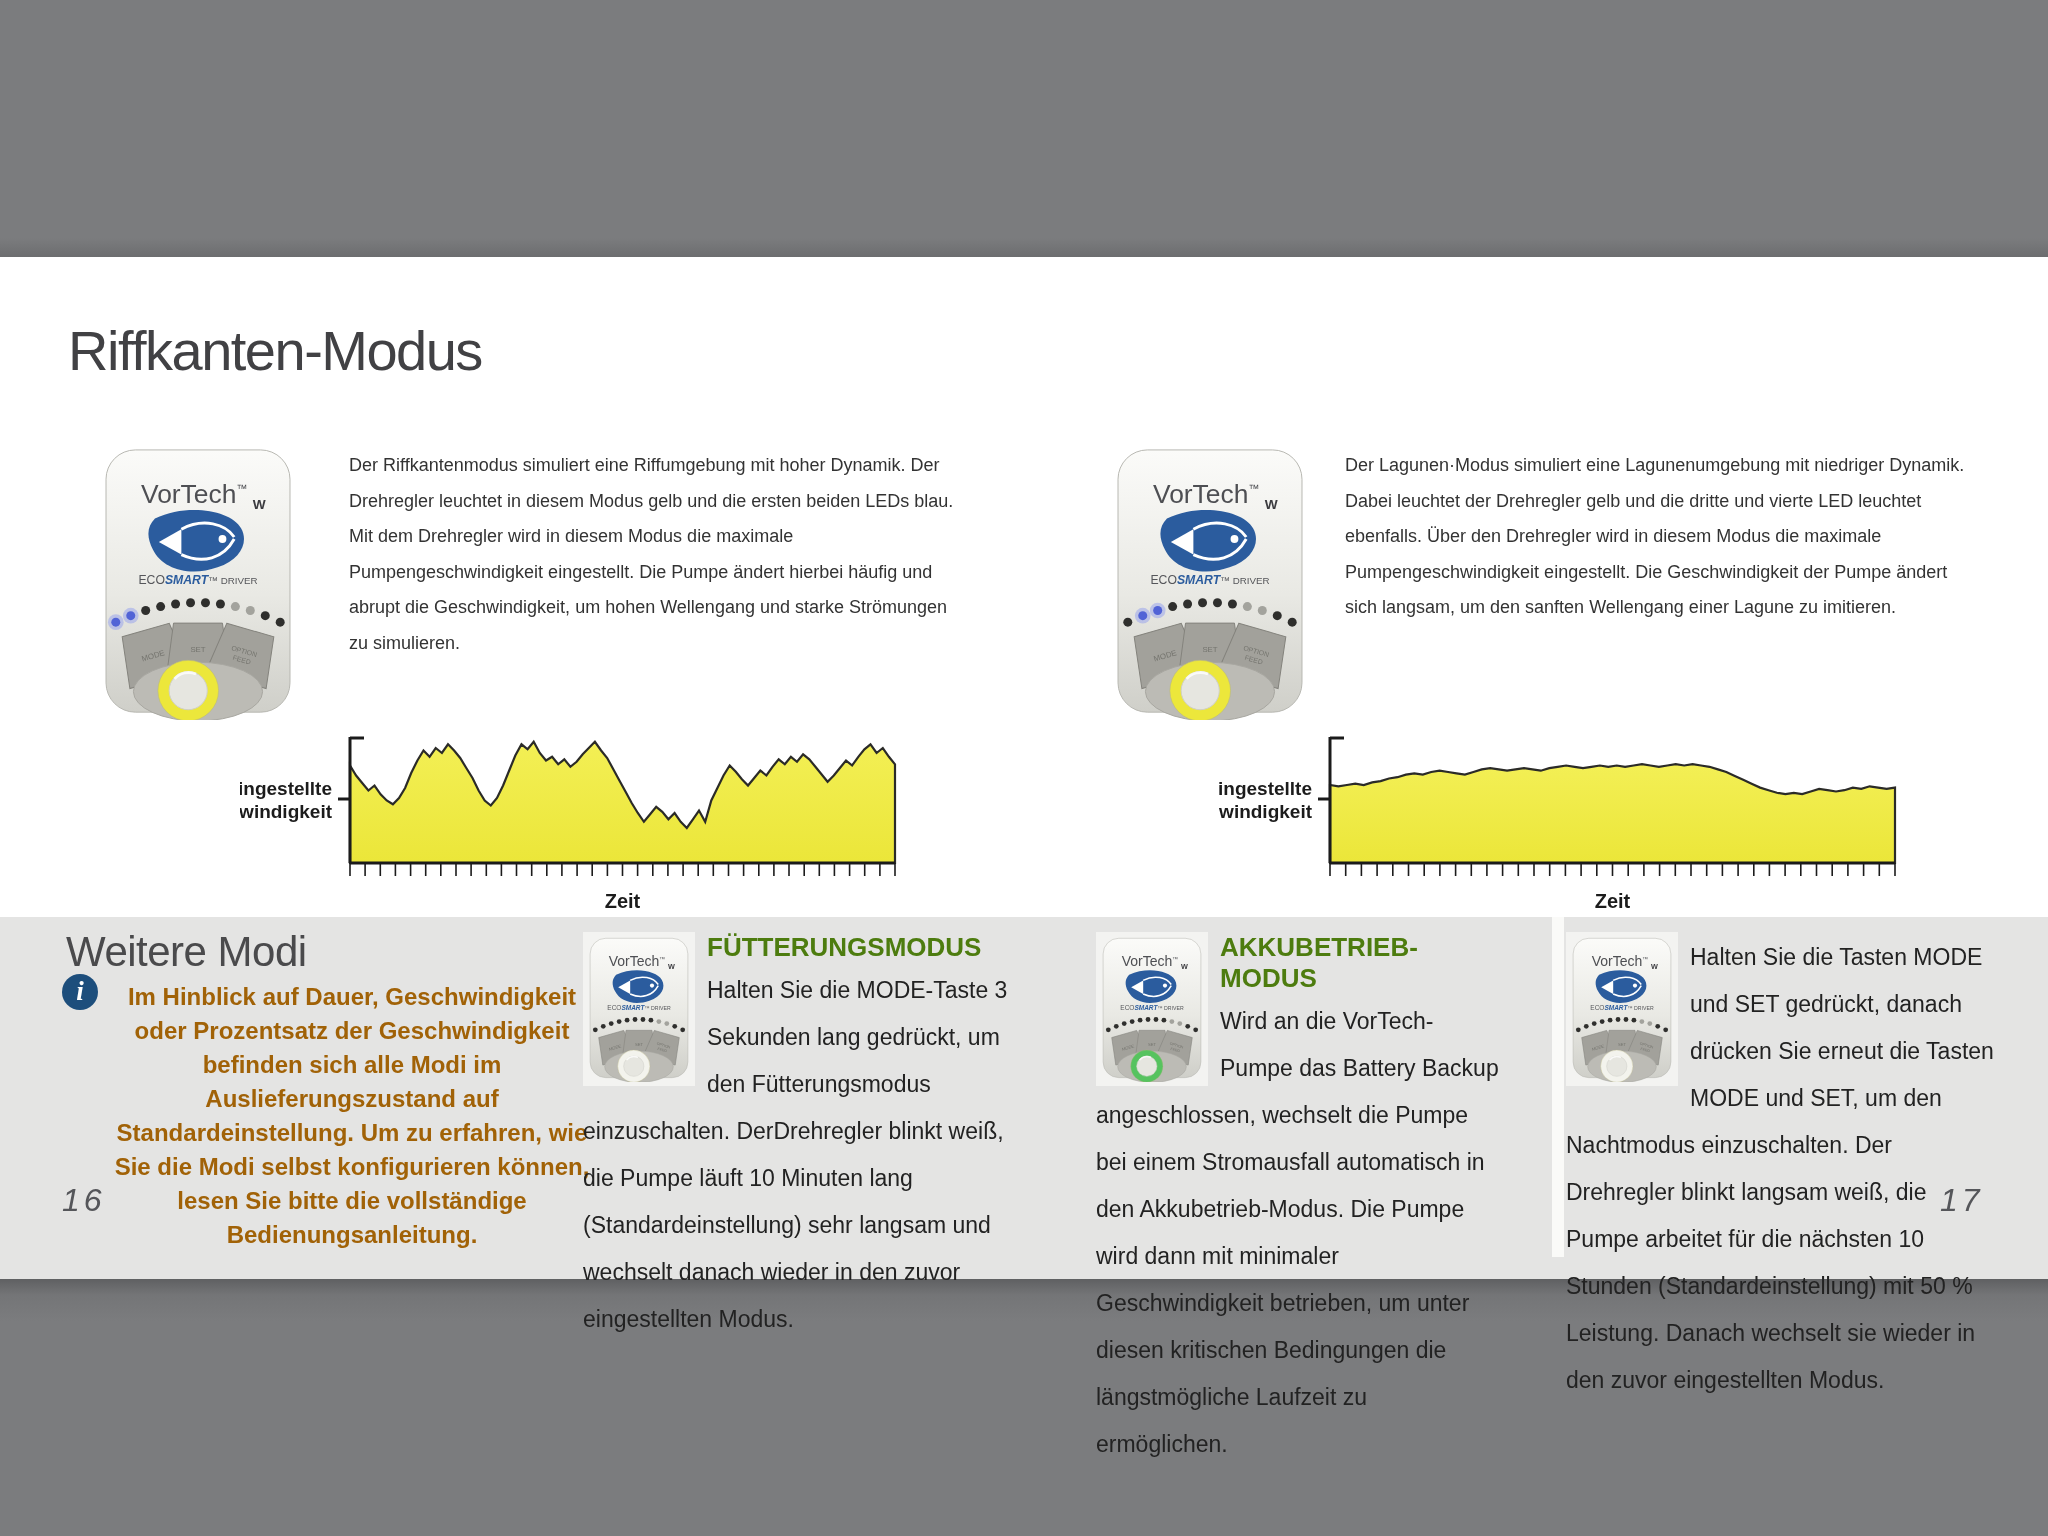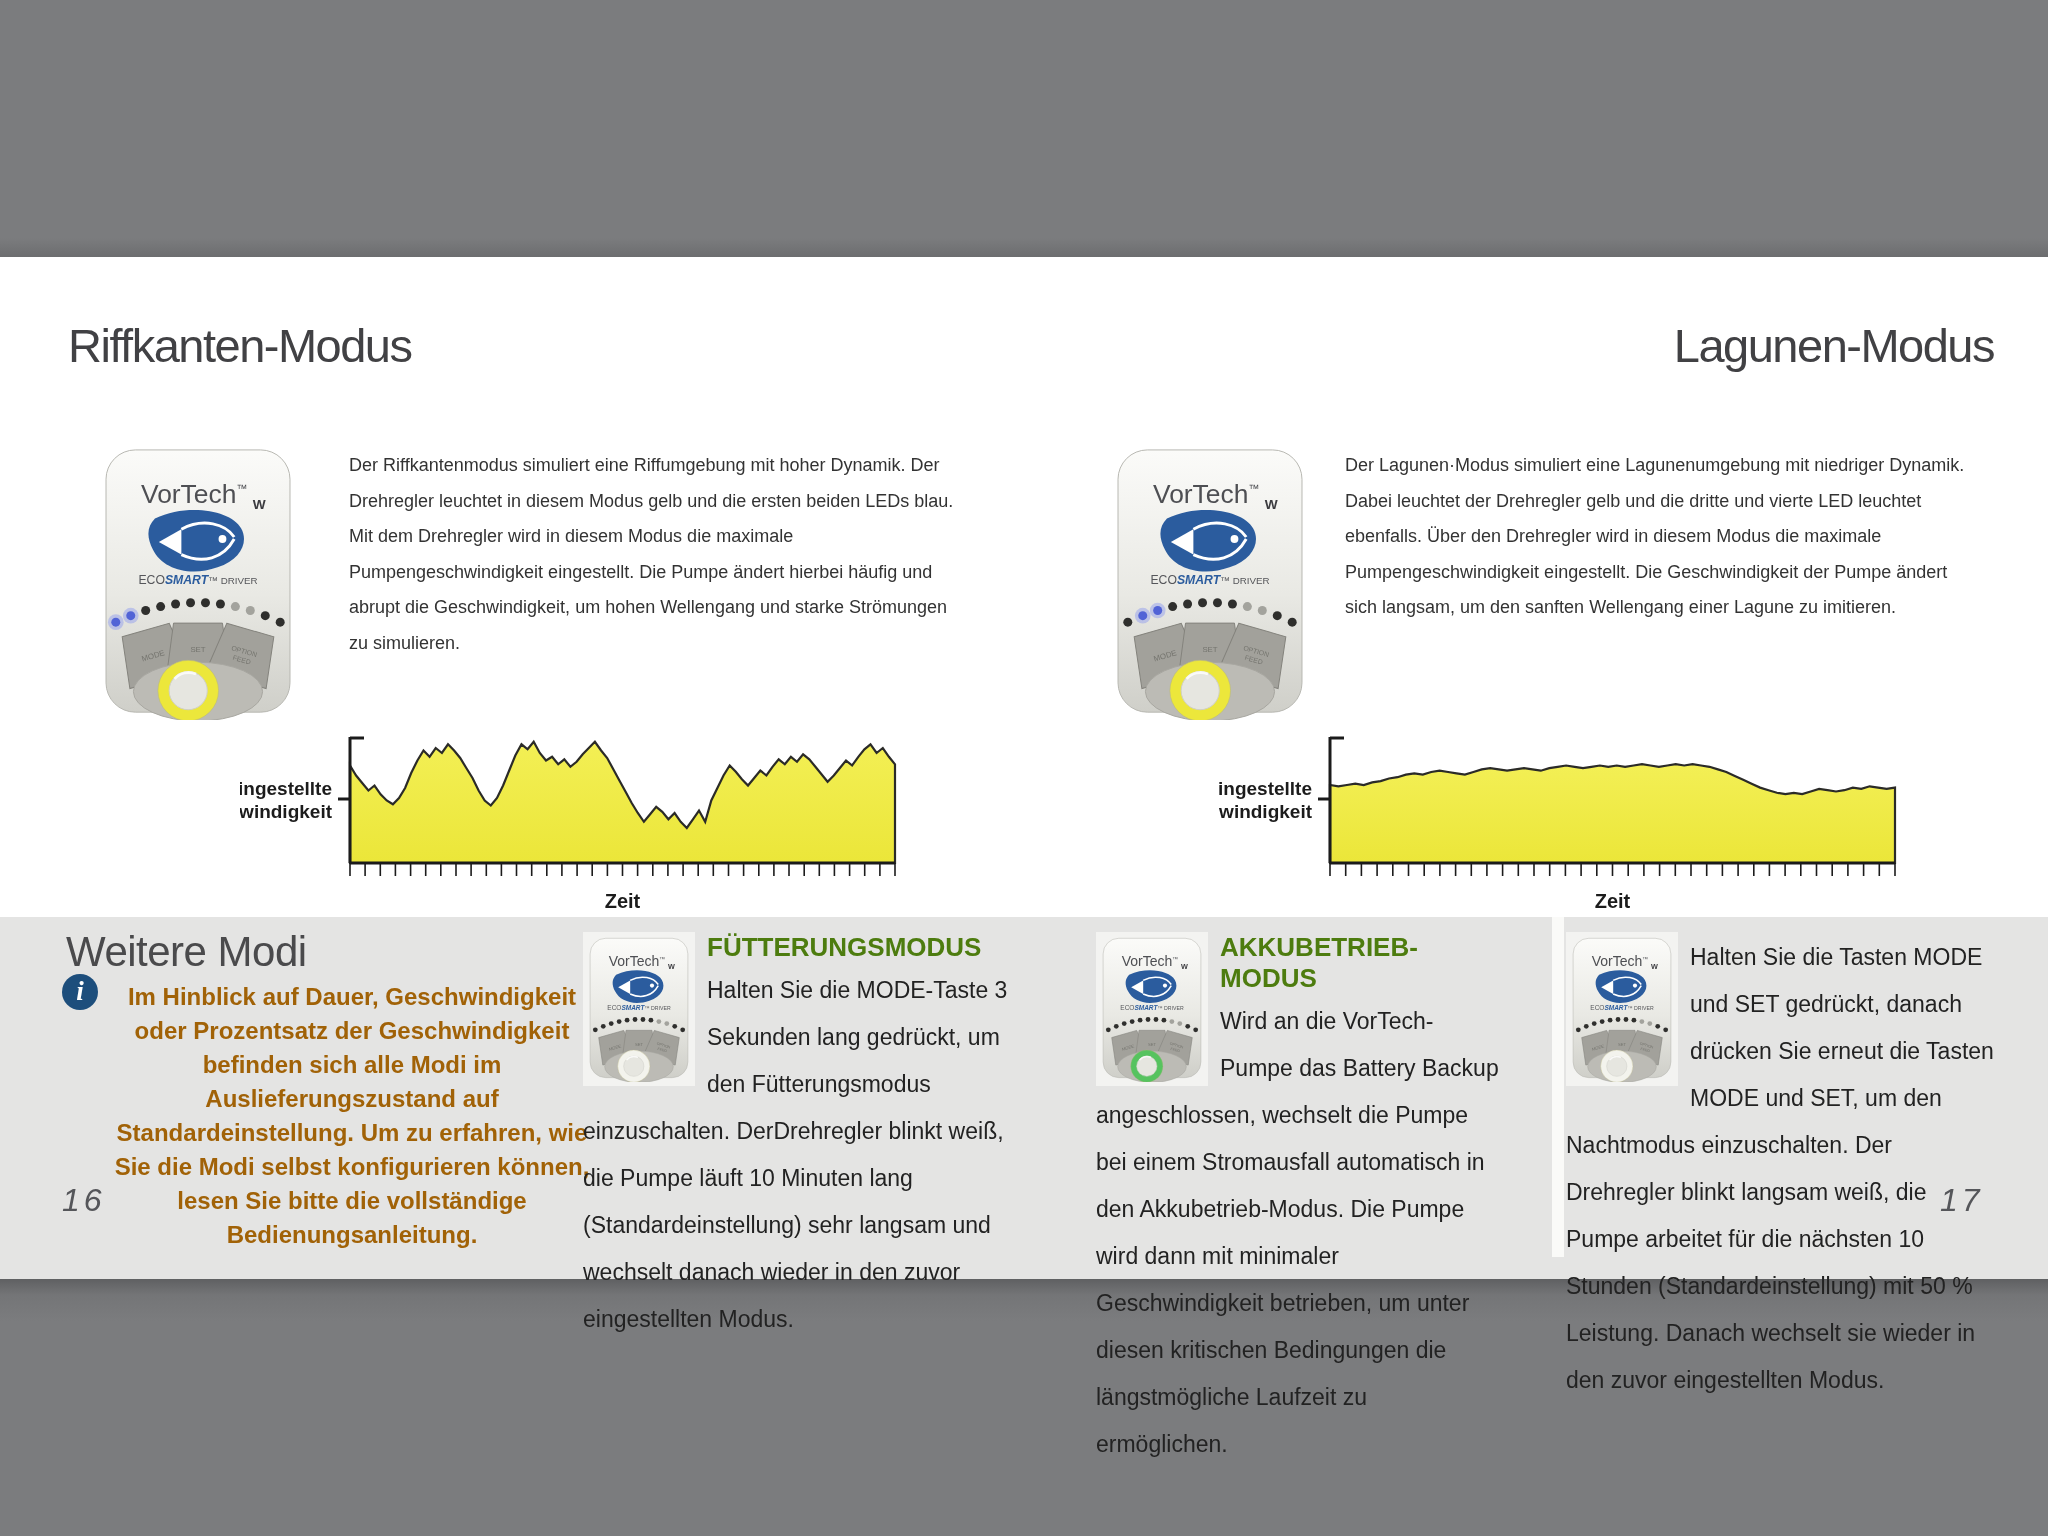--- a/index.html
+++ b/index.html
@@ -4,21 +4,21 @@
 <style>
   html,body{margin:0;padding:0;background:#7b7c7e;}
   #stage{position:relative;width:2048px;height:1536px;overflow:hidden;
          font-family:"Liberation Sans",sans-serif;background:#ffffff;}
   .band{position:absolute;left:0;width:2048px;}
   #band-top{top:0;height:257px;background:linear-gradient(180deg,#7b7c7e 0,#7b7c7e 238px,#6c6d6f 257px);}
   #spread{top:257px;height:660px;background:#ffffff;}
   #band-lower{top:917px;height:362px;background:#e4e4e3;}
   #band-bottom{top:1279px;height:257px;background:linear-gradient(180deg,#5f6062 0,#747577 16px,#7b7c7e 42px);}
   .abs{position:absolute;}
-  .page-title{font-size:47px;color:#414144;letter-spacing:-1.5px;font-weight:400;white-space:nowrap;}
+  .page-title{font-size:56px;color:#414144;letter-spacing:-1.5px;font-weight:400;white-space:nowrap;}
   .body-copy{font-size:18px;line-height:35.5px;color:#333333;}
   .more-title{font-size:42px;color:#4a4a4c;letter-spacing:-0.5px;}
   .info-note{font-size:24px;line-height:34px;font-weight:bold;color:#a16207;text-align:center;}
   .info-badge{width:36px;height:36px;border-radius:50%;background:#1d4e7c;color:#ffffff;
               font-family:"Liberation Serif",serif;font-style:italic;font-weight:bold;
               font-size:27px;text-align:center;line-height:34px;}
   .pagenum{font-size:32px;color:#55565a;letter-spacing:4px;font-style:italic;}
   .mode-col{position:absolute;top:930px;}
   .mode-thumb{float:left;margin:2px 12px 6px 0;background:#f3f3f1;padding:4px;}
   .mode-heading{font-size:26px;font-weight:bold;color:#4d7c0f;letter-spacing:0;padding-top:2px;}
@@ -142,21 +142,20 @@
         <line x1="609.6" y1="130" x2="609.6" y2="143" stroke="#1b1b1b" stroke-width="1.6"></line>
         <line x1="624.7" y1="130" x2="624.7" y2="143" stroke="#1b1b1b" stroke-width="1.6"></line>
         <line x1="639.9" y1="130" x2="639.9" y2="143" stroke="#1b1b1b" stroke-width="1.6"></line>
         <line x1="655.0" y1="130" x2="655.0" y2="143" stroke="#1b1b1b" stroke-width="1.6"></line>
     <text x="92" y="62" text-anchor="end" font-size="19" font-weight="bold" fill="#1c1c1c" font-family="Liberation Sans,sans-serif">% Eingestellte</text>
     <text x="92" y="85" text-anchor="end" font-size="19" font-weight="bold" fill="#1c1c1c" font-family="Liberation Sans,sans-serif">Geschwindigkeit</text>
     <text x="382.5" y="175" text-anchor="middle" font-size="20" font-weight="bold" fill="#1c1c1c" font-family="Liberation Sans,sans-serif">Zeit</text>
   </svg>
     </div>
 
-  <div class="abs page-title" style="left:1024px;top:318px;width:996px;text-align:right;padding-right:26px;box-sizing:border-box;">Lagunen-Modus</div>
 
   <div class="abs device-box" style="left:1112px;top:446px;">
       <svg width="196" height="274" viewBox="0 0 200 280" xmlns="http://www.w3.org/2000/svg">
     <defs>
       <linearGradient id="bodyg" x1="0" y1="0" x2="0" y2="1">
         <stop offset="0" stop-color="#fbfbf9"></stop>
             <stop offset="0.55" stop-color="#e9e9e4"></stop>
             <stop offset="1" stop-color="#cfcfc9"></stop>
       </linearGradient>
     </defs>

